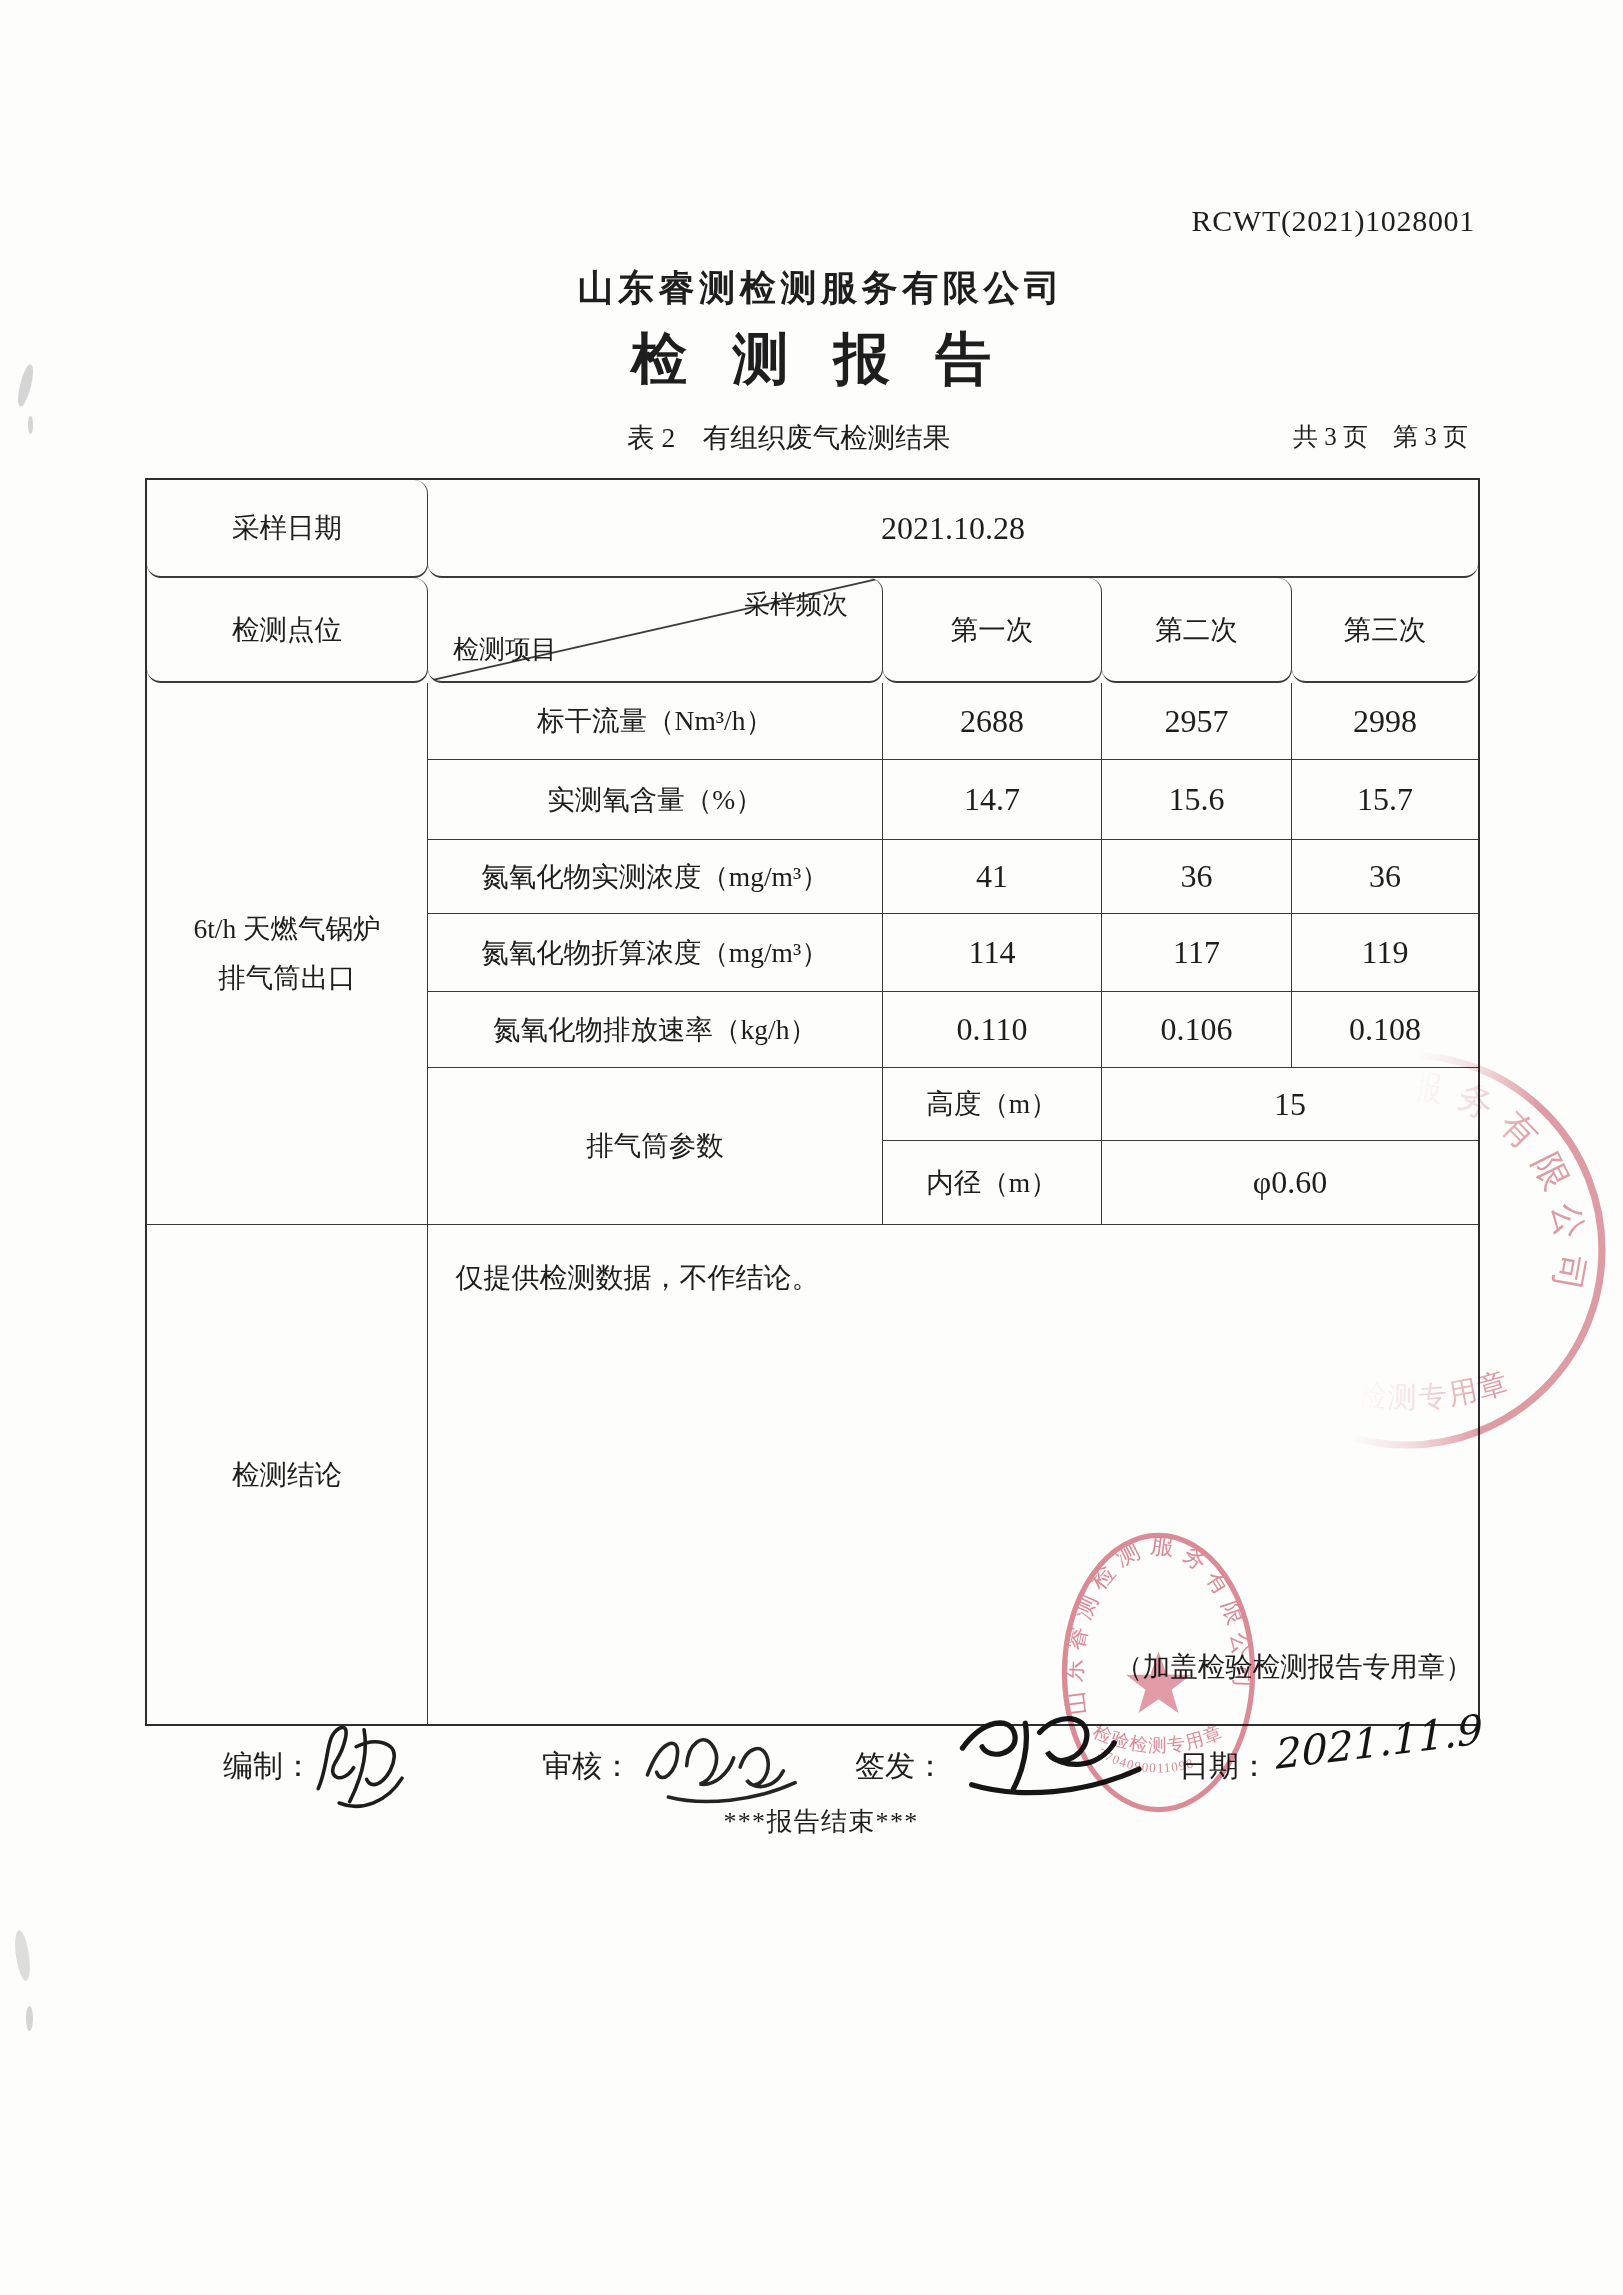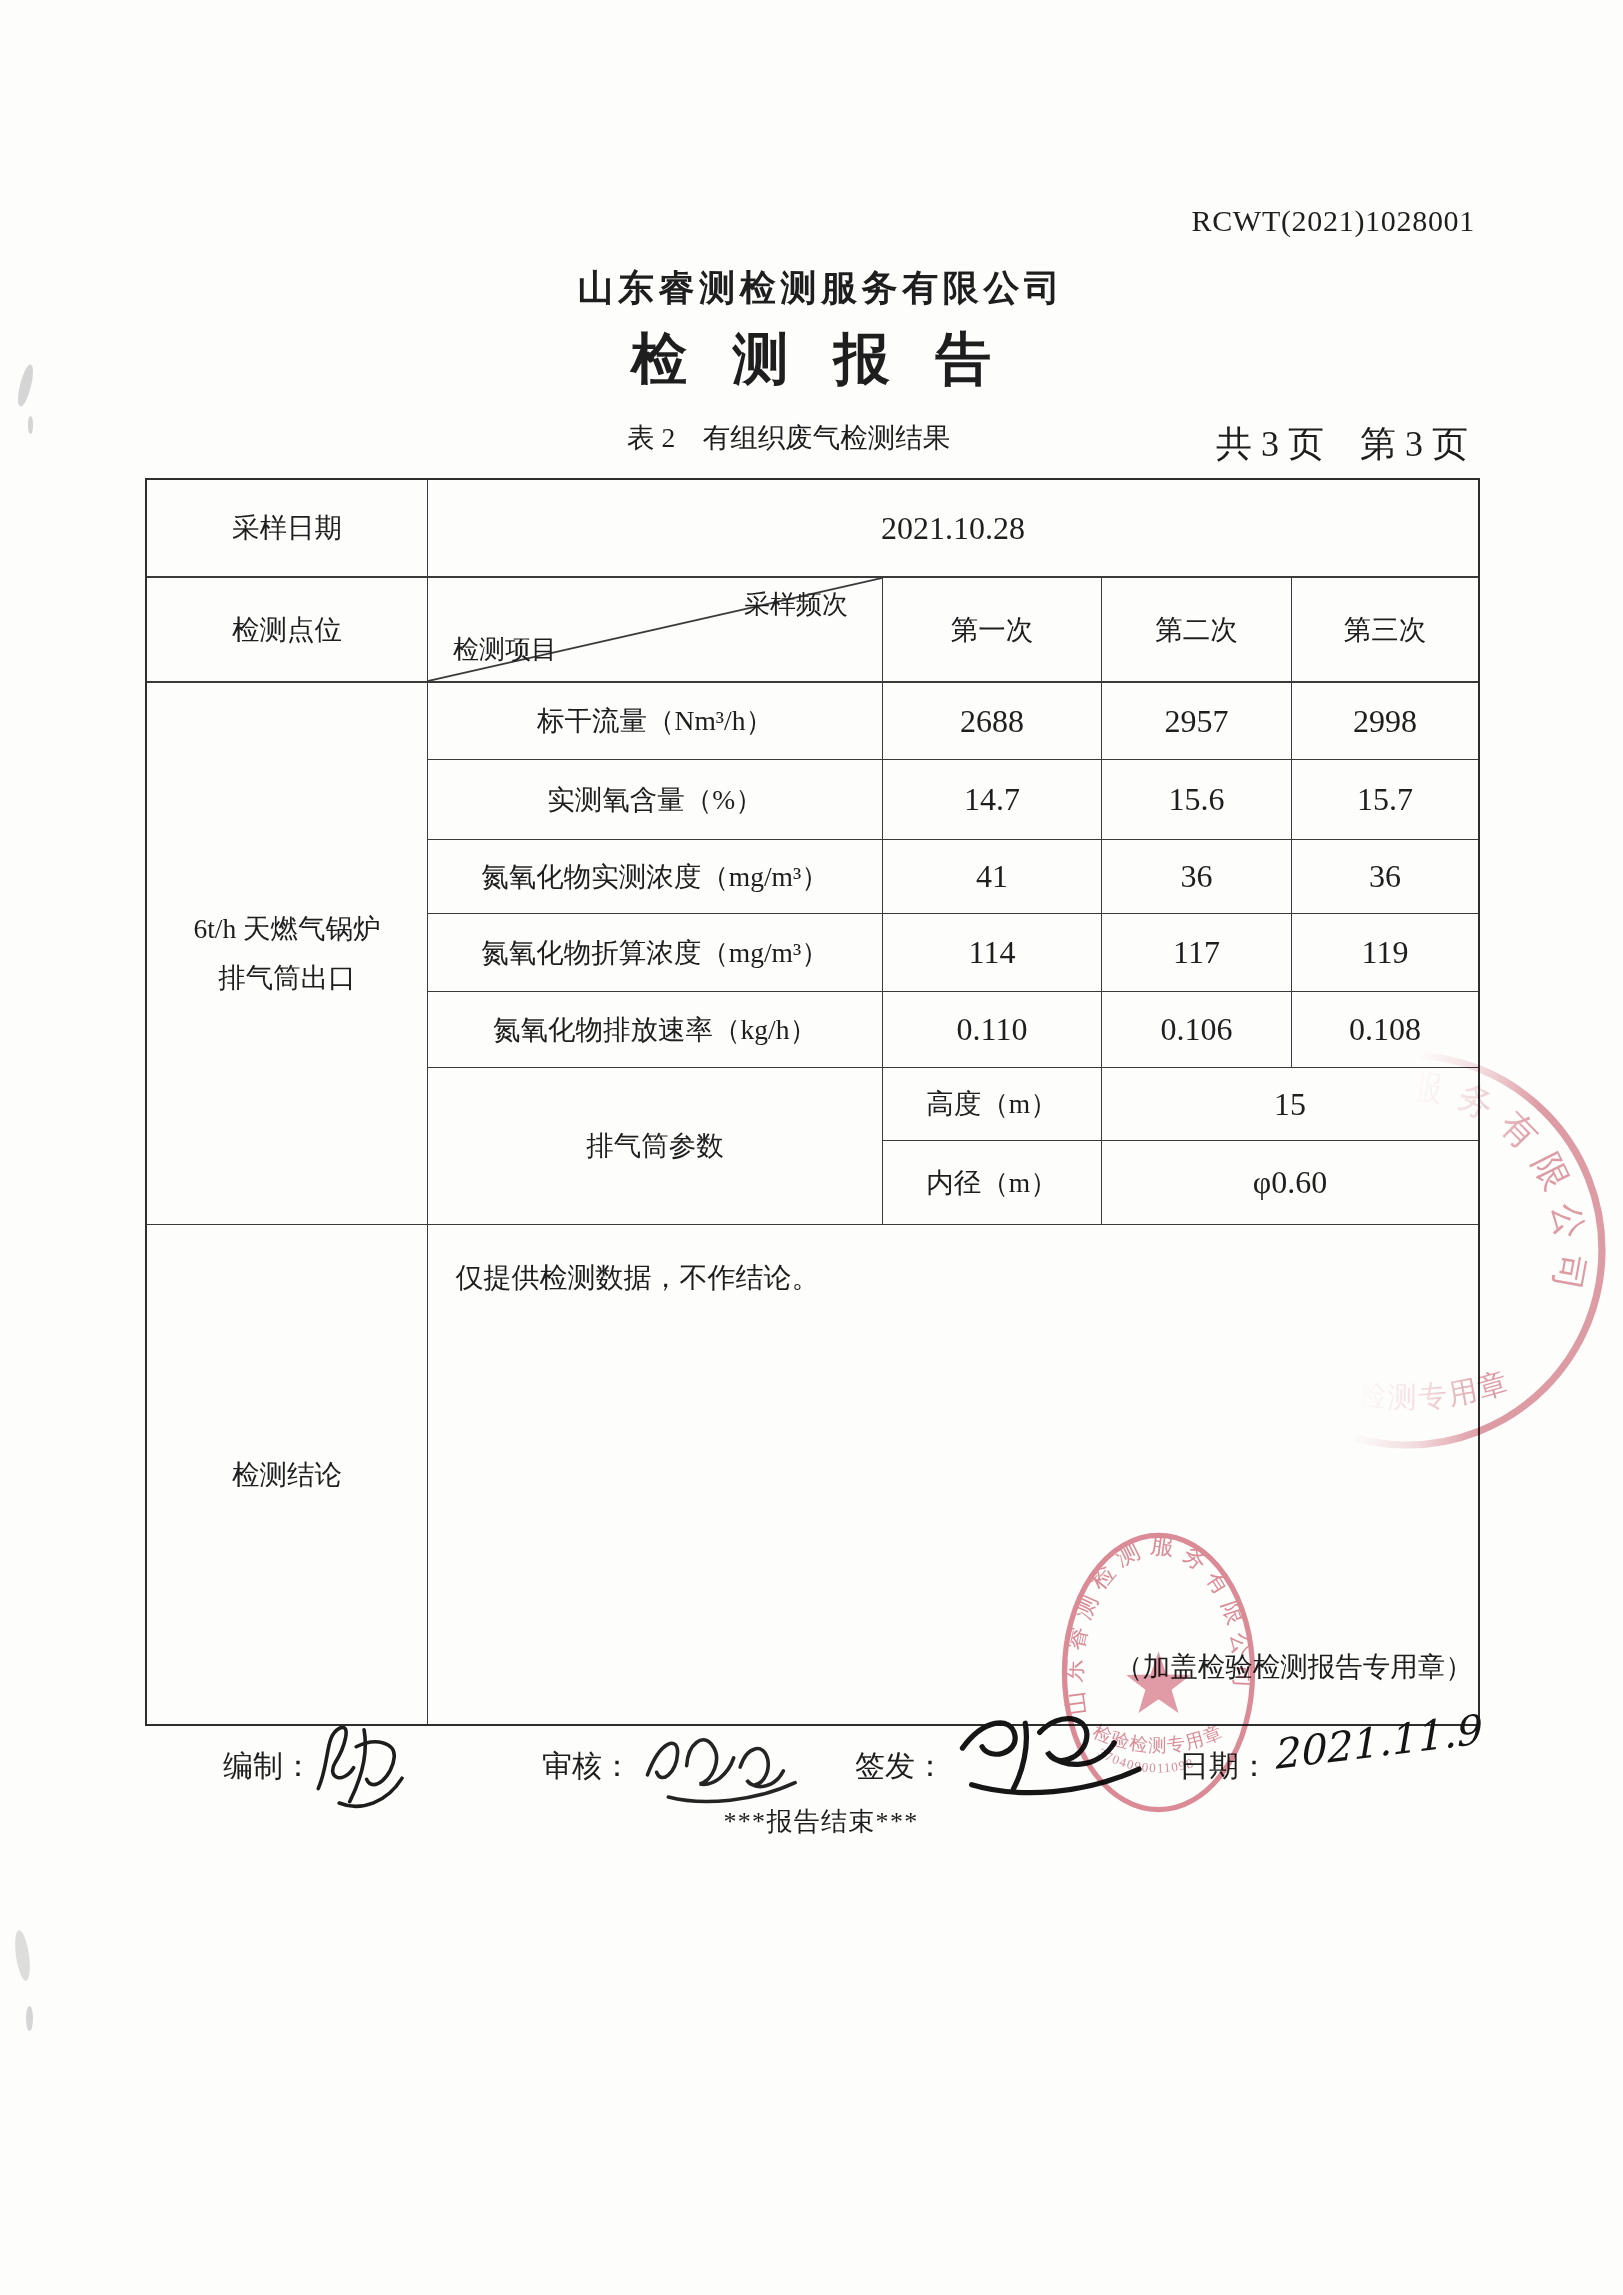--- a/index.html
+++ b/index.html
@@ -4,32 +4,32 @@
 <style>
   html,body{margin:0;padding:0;background:#e8e8e8;}
   .page{position:relative;width:1623px;height:2295px;background:#fdfdfc;overflow:hidden;
         font-family:"Liberation Serif","DejaVu Serif",serif;color:#1e1e1e;}
   .abs{position:absolute;}
   
   .report-no{top:204px;right:148px;font-size:30px;letter-spacing:0.7px;}
   .company{top:264px;left:821px;transform:translateX(-50%);font-size:36px;font-weight:600;letter-spacing:4.6px;white-space:nowrap;}
   .main-title{top:322px;left:819px;transform:translateX(-50%);font-size:56px;font-weight:700;letter-spacing:15.7px;white-space:nowrap;}
   .caption{top:420px;left:627px;font-size:27.5px;}
-  .pageinfo{top:420px;right:155px;font-size:36px;}
+  .pageinfo{top:420px;right:155px;font-size:25px;}
   
   .tbl{left:145px;top:478px;width:1331px;height:1244px;box-sizing:content-box;
        border:2.6px solid #2e2e2e;display:grid;
        grid-template-columns:281px 455px 219px 190px 186px;
        grid-template-rows:98px 105px 77px 80px 74px 78px 76px 73px 84px 499px;}
   .td{border-right:1.3px solid #3a3a3a;border-bottom:1.3px solid #3a3a3a;
       display:flex;align-items:center;justify-content:center;text-align:center;
       font-size:27.5px;position:relative;box-sizing:border-box;}
   .td.lastcol{border-right:none;}
   .td.lastrow{border-bottom:none;}
-  .td.hb{border-bottom-width:2.6px;}
+  .td.hb{border-bottom-width:2.6px;border-radius:14px;}
   .num{font-size:32px;}
   .diag{background-image:linear-gradient(to bottom right,
         transparent calc(50% - 1.4px),#3a3a3a calc(50% - 0.4px),
         #3a3a3a calc(50% + 0.4px),transparent calc(50% + 1.4px));}
   .diag .tr-lbl{position:absolute;top:9.2px;right:34px;font-size:26px;}
   .diag .bl-lbl{position:absolute;bottom:14.4px;left:25px;font-size:26px;}
   .pointcell{line-height:1.75;}
   .conc-body{justify-content:flex-start;align-items:flex-start;}
   .conc-text{position:absolute;top:34px;left:27.5px;font-size:28px;}
   .seal-note{position:absolute;right:5.2px;bottom:39px;font-size:27.5px;white-space:nowrap;}

